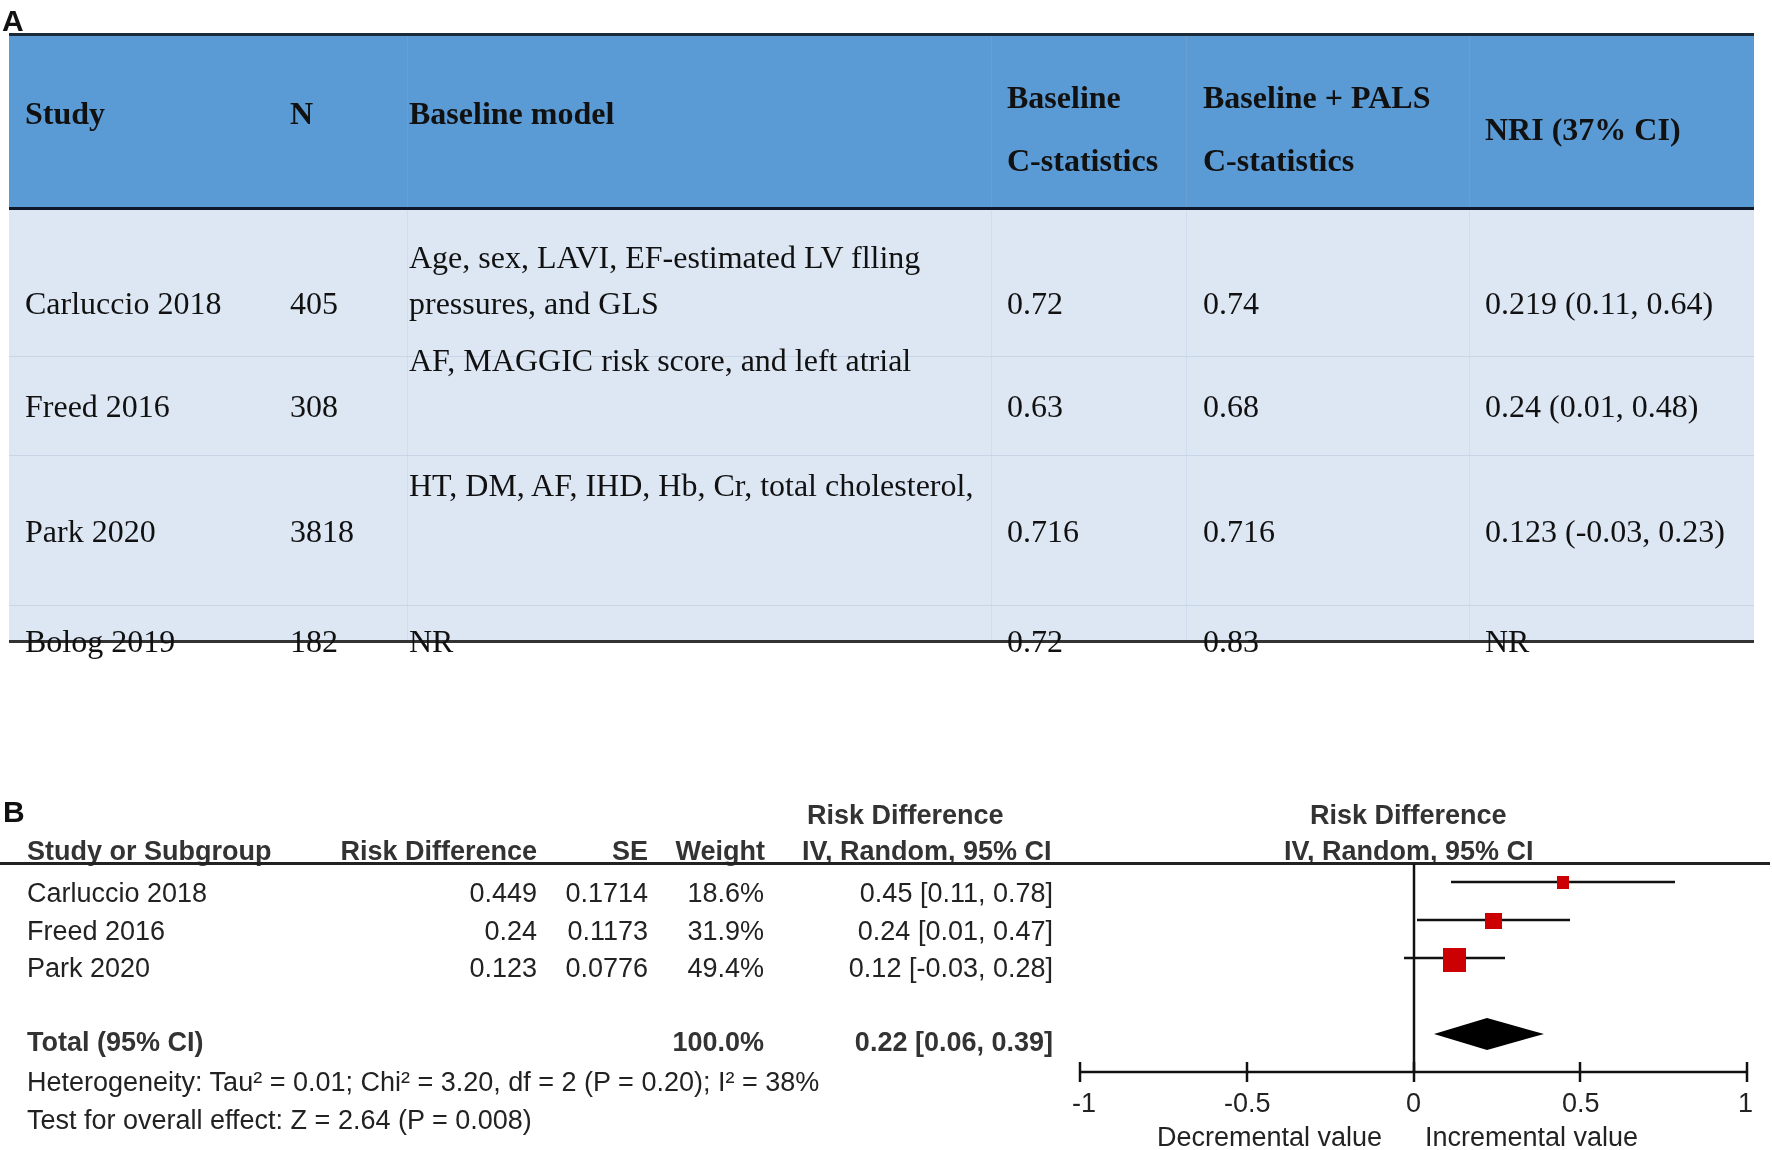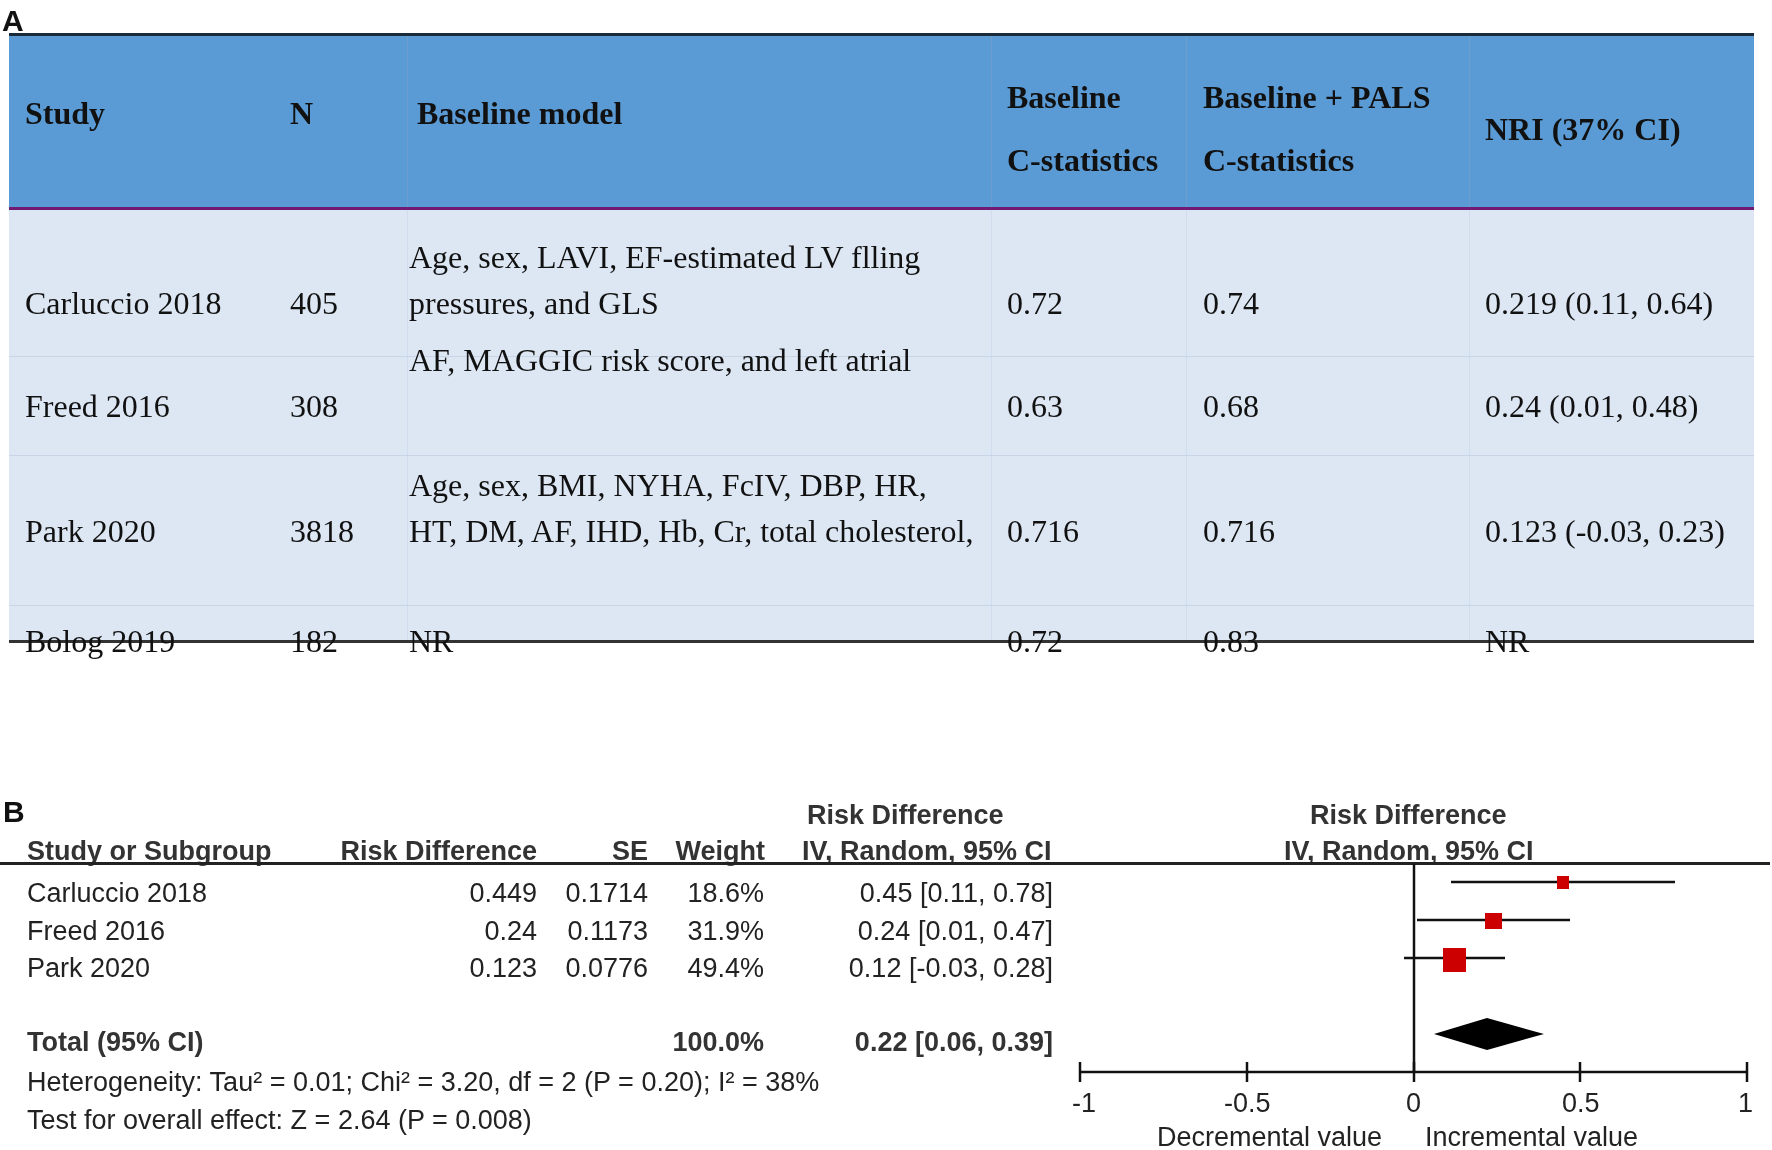--- a/index.html
+++ b/index.html
@@ -3,21 +3,21 @@
 <meta charset="utf-8">
 <style>
   html, body { margin:0; padding:0; background:#ffffff; }
   body { width:1772px; height:1150px; position:relative; overflow:hidden; }
   .abs { position:absolute; }
   .panel-label { font-family:"Liberation Sans", sans-serif; font-weight:bold; font-size:30px; color:#111; line-height:1; }
 
   
   .tbl { position:absolute; left:9px; top:33px; width:1745px; height:610px; }
   .tbl-head { position:absolute; left:0; top:0; width:100%; height:177px; background:#5b9bd5;
-              border-top:3px solid #1b2b3a; border-bottom:3px solid #701a75; box-sizing:border-box; }
+              border-top:3px solid #1b2b3a; border-bottom:3px solid #0f172a; box-sizing:border-box; }
   .tbl-body { position:absolute; left:0; top:177px; width:100%; height:433px; background:#dde7f3;
               border-bottom:3px solid #333; box-sizing:border-box; }
   .vdiv { position:absolute; top:0; width:1px; height:100%; background:rgba(120,160,205,0.6); }
   .hdiv { position:absolute; left:0; width:100%; height:1px; background:rgba(190,205,225,0.7); }
   .serif { font-family:"Liberation Serif", serif; color:#111; }
   .th { font-weight:bold; font-size:32px; line-height:1; position:absolute; white-space:nowrap; }
   .td { font-size:32px; line-height:1; position:absolute; white-space:nowrap; }
   .td-multi { font-size:32px; line-height:46px; position:absolute; white-space:nowrap; }
 
   
@@ -36,21 +36,21 @@
 
 <div class="tbl">
   <div class="tbl-head">
     <div class="vdiv" style="left:398px;"></div>
     <div class="vdiv" style="left:982px;"></div>
     <div class="vdiv" style="left:1177px;"></div>
     <div class="vdiv" style="left:1460px;"></div>
 
     <div class="th serif" style="left:16px; top:61px;">Study</div>
     <div class="th serif" style="left:281px; top:61px;">N</div>
-    <div class="th serif" style="left:400px; top:61px;padding-left:8px;">Baseline model</div>
+    <div class="th serif" style="left:400px; top:61px;">Baseline model</div>
     <div class="th serif" style="left:998px; top:45px;">Baseline</div>
     <div class="th serif" style="left:998px; top:108px;">C-statistics</div>
     <div class="th serif" style="left:1194px; top:45px;">Baseline + PALS</div>
     <div class="th serif" style="left:1194px; top:108px;">C-statistics</div>
     <div class="th serif" style="left:1476px; top:77px;">NRI (37% CI)</div>
   </div>
 
   <div class="tbl-body">
     <div class="vdiv" style="left:398px; background:rgba(200,215,235,0.6);"></div>
     <div class="vdiv" style="left:982px; background:rgba(200,215,235,0.6);"></div>
@@ -80,21 +80,20 @@
       </div>
       <div class="td serif" style="left:998px; top:180px;">0.63</div>
       <div class="td serif" style="left:1194px; top:180px;">0.68</div>
       <div class="td serif" style="left:1476px; top:180px;">0.24 (0.01, 0.48)</div>
     </div>
 
     <div>
       <div class="td serif" style="left:16px; top:305px;">Park 2020</div>
       <div class="td serif" style="left:281px; top:305px;">3818</div>
       <div class="td-multi serif" style="left:400px; top:252px;">
-        <div>Age, sex, BMI, NYHA, FcIV,  DBP, HR,</div>
         <div>HT, DM, AF, IHD, Hb, Cr, total cholesterol,</div>
       </div>
       <div class="td serif" style="left:998px; top:305px;">0.716</div>
       <div class="td serif" style="left:1194px; top:305px;">0.716</div>
       <div class="td serif" style="left:1476px; top:305px;">0.123 (-0.03, 0.23)</div>
     </div>
 
     <div>
       <div class="td serif" style="left:16px; top:415px;">Bolog 2019</div>
       <div class="td serif" style="left:281px; top:415px;">182</div>

